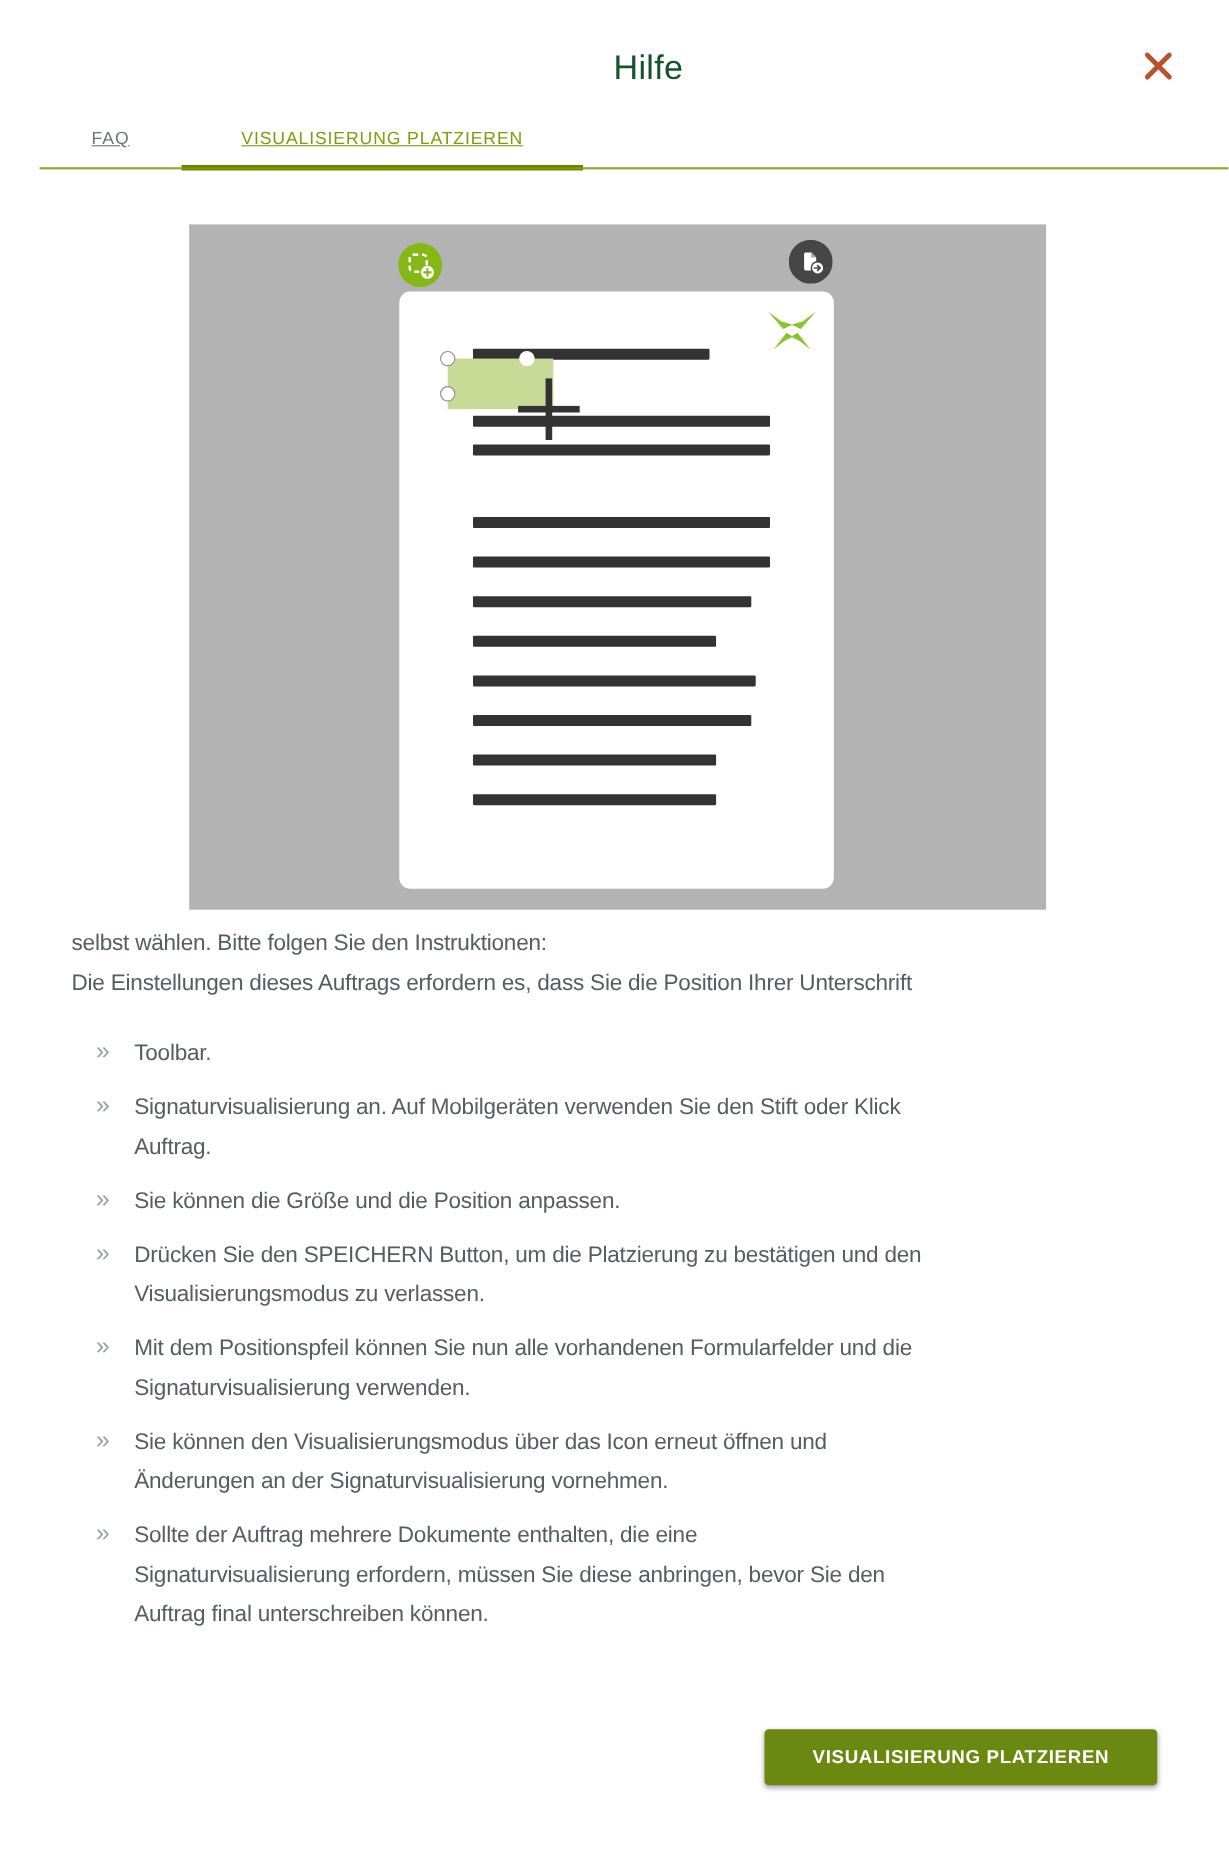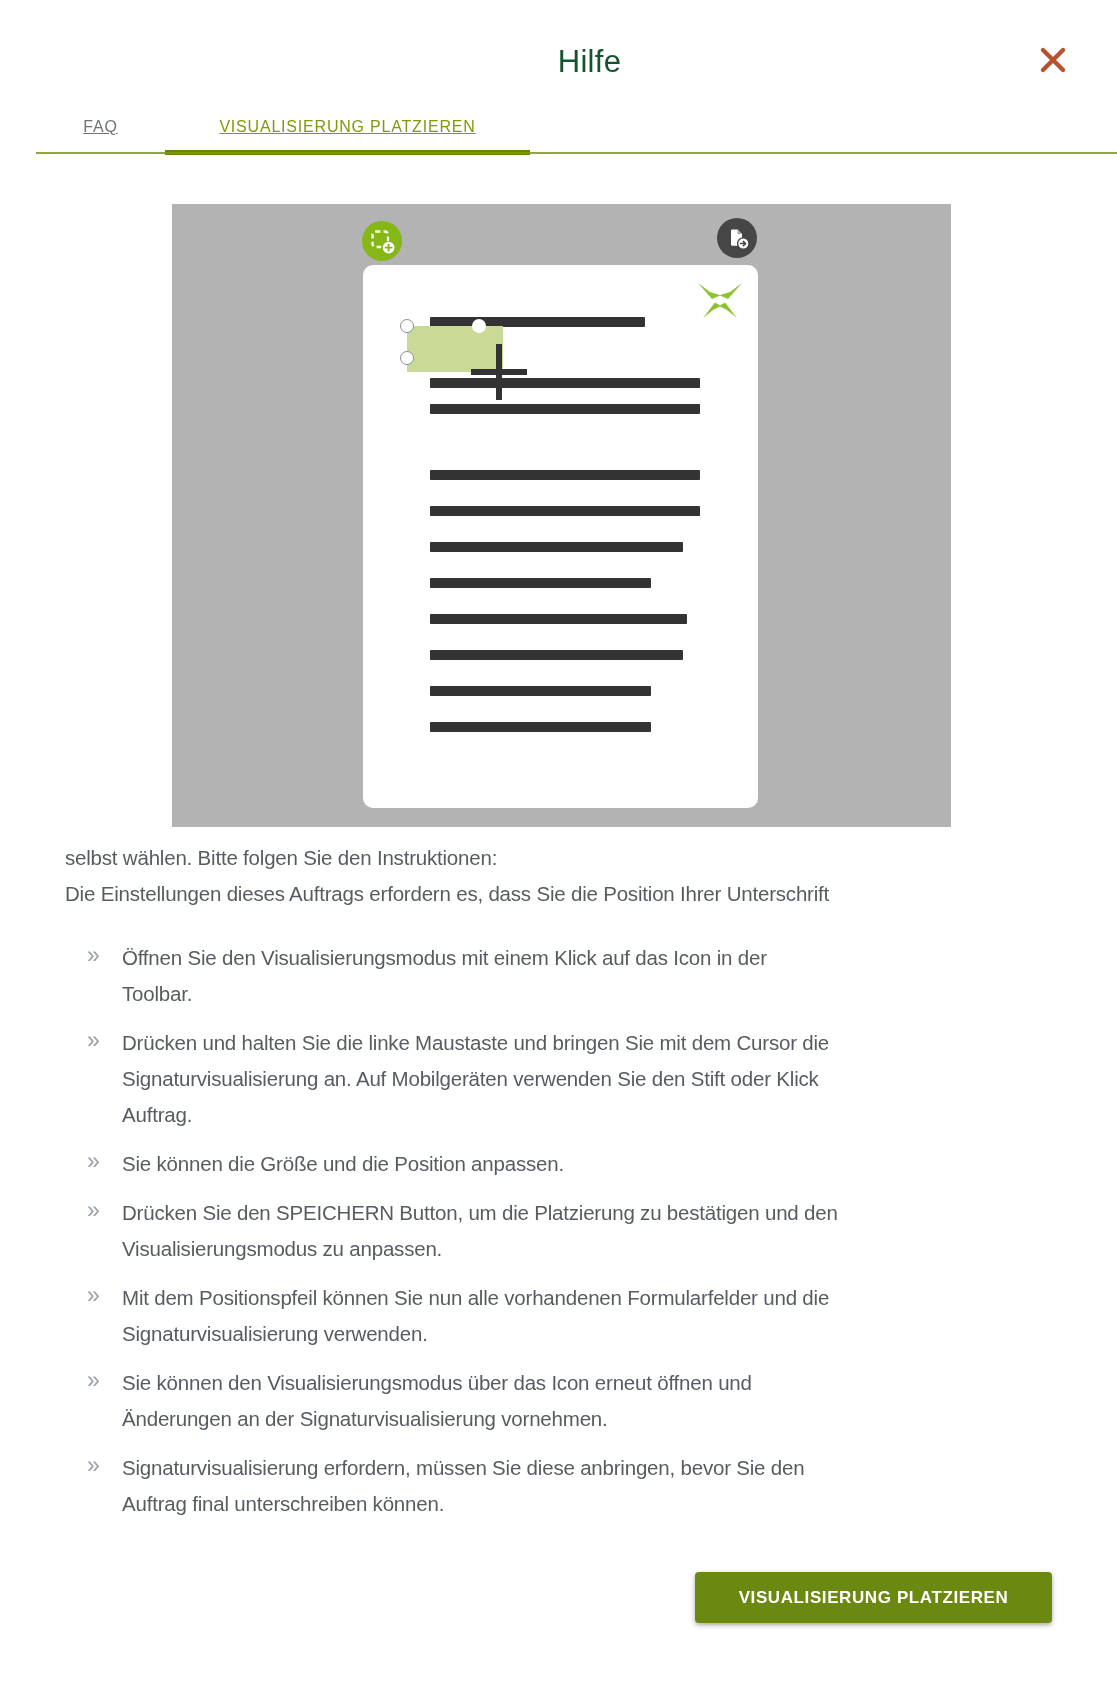--- a/index.html
+++ b/index.html
@@ -157,56 +157,55 @@
 
   <div class="intro">
     <div>selbst wählen. Bitte folgen Sie den Instruktionen:</div>
     <div>Die Einstellungen dieses Auftrags erfordern es, dass Sie die Position Ihrer Unterschrift</div>
   </div>
 
   <div class="ilist">
 
     <div class="item">
       <span class="marker">»</span>
-      <div class="line">Öffnen Sie den Visualisierungsmodus mit einem Klick auf das Icon in der</div>
       <div class="line">Toolbar.</div>
     </div>
 
     <div class="item">
       <span class="marker">»</span>
-      <div class="line">Drücken und halten Sie die linke Maustaste und bringen Sie mit dem Cursor die</div>
       <div class="line">Signaturvisualisierung an. Auf Mobilgeräten verwenden Sie den Stift oder Klick</div>
       <div class="line">Auftrag.</div>
     </div>
 
     <div class="item">
       <span class="marker">»</span>
       <div class="line">Sie können die Größe und die Position anpassen.</div>
     </div>
 
     <div class="item">
       <span class="marker">»</span>
       <div class="line">Drücken Sie den SPEICHERN Button, um die Platzierung zu bestätigen und den</div>
-      <div class="line">Visualisierungsmodus zu anpassen.</div>
+      <div class="line">Visualisierungsmodus zu verlassen.</div>
     </div>
 
     <div class="item">
       <span class="marker">»</span>
       <div class="line">Mit dem Positionspfeil können Sie nun alle vorhandenen Formularfelder und die</div>
       <div class="line">Signaturvisualisierung verwenden.</div>
     </div>
 
     <div class="item">
       <span class="marker">»</span>
       <div class="line">Sie können den Visualisierungsmodus über das Icon erneut öffnen und</div>
       <div class="line">Änderungen an der Signaturvisualisierung vornehmen.</div>
     </div>
 
     <div class="item">
       <span class="marker">»</span>
+      <div class="line">Sollte der Auftrag mehrere Dokumente enthalten, die eine</div>
       <div class="line">Signaturvisualisierung erfordern, müssen Sie diese anbringen, bevor Sie den</div>
       <div class="line">Auftrag final unterschreiben können.</div>
     </div>
 
   </div>
 
   <button class="cta">VISUALISIERUNG PLATZIEREN</button>
 
 </div>
 

